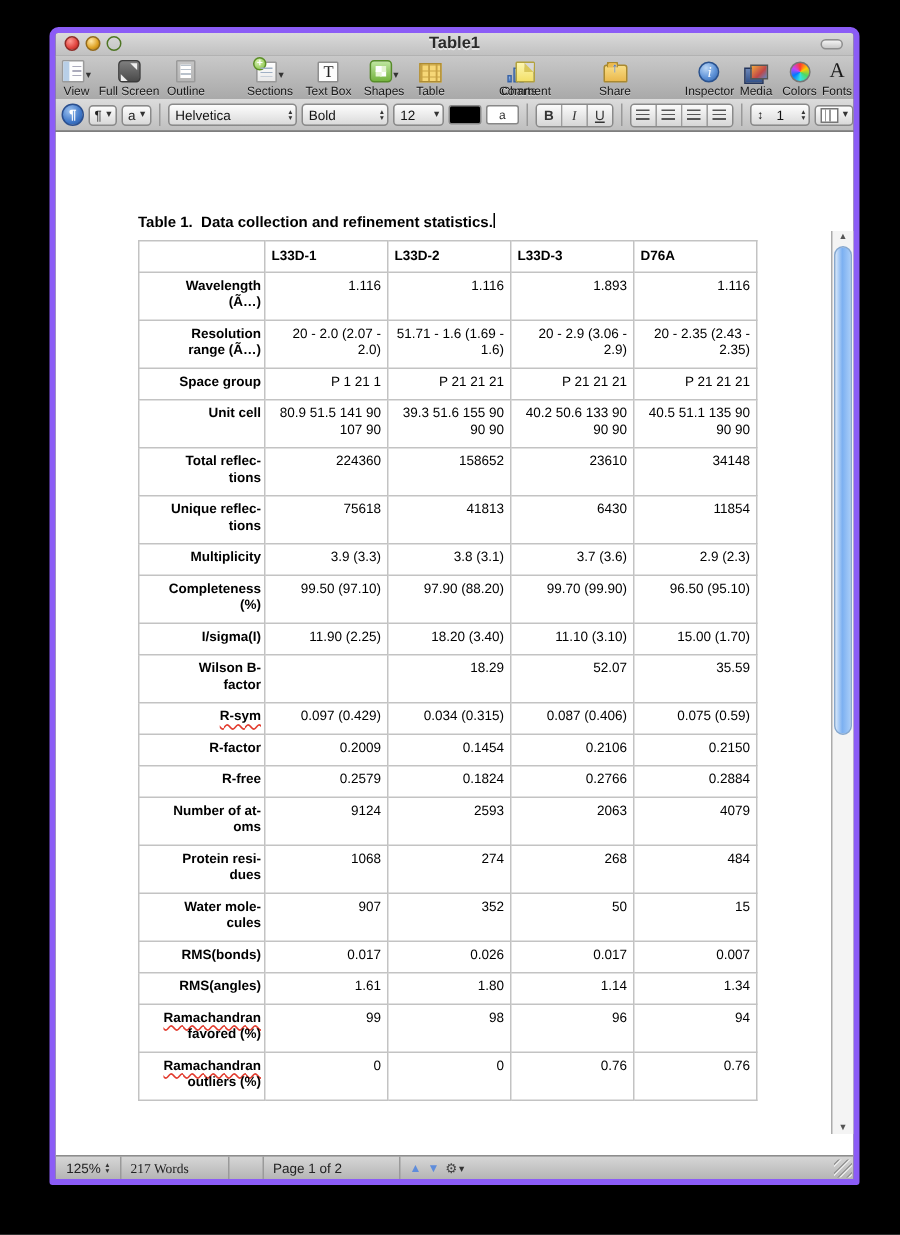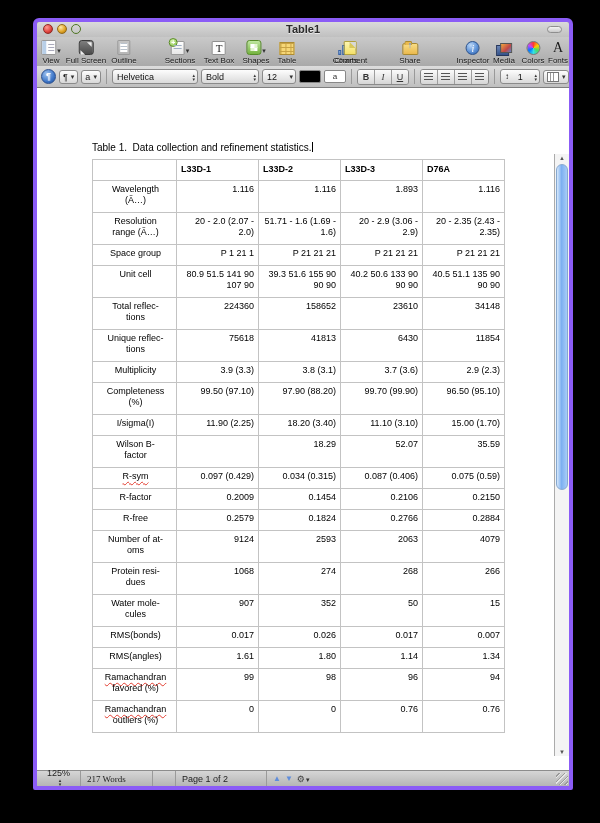--- a/index.html
+++ b/index.html
@@ -91,45 +91,45 @@
   .seg>div{width:16px;background:linear-gradient(#fbfbfb,#d6d6d6);border-right:1px solid #9d9d9d;
            font-size:9px;color:#333;display:flex;align-items:center;justify-content:center;}
   .seg>div:last-child{border-right:none;}
   .al{width:9px;height:7px;background:repeating-linear-gradient(#555 0 1px,transparent 1px 3px);}
   .colgrid{width:10px;height:8px;background:#fff;border:1px solid #777;
            background-image:linear-gradient(90deg,transparent 0 2px,#999 2px 3px,transparent 3px 5px,#999 5px 6px,transparent 6px);}
 
   
   .docarea{position:absolute;left:0;top:66px;right:0;bottom:15px;background:#fff;}
   .page-content{position:absolute;left:55px;top:54px;width:412px;color:#000;}
-  .doc-title{font-weight:normal;font-size:10px;white-space:pre;margin-bottom:6px;}
+  .doc-title{font-weight:bold;font-size:10px;white-space:pre;margin-bottom:6px;}
   .caret{display:inline-block;width:1px;height:10px;background:#000;vertical-align:-1px;}
   table.data{border-collapse:collapse;width:412px;table-layout:fixed;}
   table.data th,table.data td{border:1px solid #c3c3c3;font-size:9px;vertical-align:top;box-sizing:border-box;}
   table.data col.c0{width:84px;}
   table.data col.cv{width:82px;}
   thead th{font-weight:bold;text-align:left;padding:4px 3px 5px 4px;line-height:11px;}
-  tbody th{font-weight:normal;text-align:center;padding:3px 2px 6px 4px;line-height:11px;}
+  tbody th{font-weight:bold;text-align:right;padding:3px 2px 6px 4px;line-height:11px;}
   tbody td{text-align:right;padding:3px 4px 6px 3px;line-height:11px;word-wrap:break-word;}
   .lbl-line{display:block;}
   .sp{text-decoration:underline;text-decoration-style:wavy;text-decoration-color:#e23b2e;
       text-decoration-thickness:1px;text-underline-offset:2px;}
 
   
   .scrollbar{position:absolute;right:0;top:66px;bottom:15px;width:15px;background:#f4f4f4;border-left:1px solid #ababab;box-sizing:border-box;}
   .sb-arrow{position:absolute;left:0;right:0;text-align:center;font-size:6px;color:#555;}
   .sb-up{top:1px;} .sb-down{bottom:1px;}
   .sb-thumb{position:absolute;left:1px;right:1px;top:10px;height:326px;border-radius:7px;
             background:linear-gradient(90deg,#d7e8fb,#7cb0f1 45%,#a7ccf8);border:1px solid #86a8cf;box-sizing:border-box;}
 
   
   .statusbar{position:absolute;left:0;right:0;bottom:0;height:15px;background:linear-gradient(#d6d6d6,#b5b5b5);
              border-top:1px solid #8d8d8d;display:flex;align-items:center;font-size:9px;color:#222;}
   .sb-cell{height:100%;display:flex;align-items:center;padding:0 6px;border-right:1px solid #9a9a9a;box-sizing:border-box;}
-  .zoom-cell{width:44px;justify-content:flex-end;flex-direction:column;}
+  .zoom-cell{width:44px;justify-content:center;}
   .words-cell{width:72px;font-family:Liberation Serif, serif;}
   .page-cell{width:92px;margin-left:22px;border-left:1px solid #9a9a9a;}
   .nav-cell{padding:0 6px;display:flex;align-items:center;gap:4px;}
   .tri{color:#5f8ddb;font-size:8px;line-height:8px;}
   .gear{color:#444;font-size:9px;}
   .grip{position:absolute;right:1px;bottom:1px;width:12px;height:12px;
         background:repeating-linear-gradient(135deg,transparent 0 2px,#9a9a9a 2px 3px,#e6e6e6 3px 4px);}
 </style>
 </head>
 <body>
@@ -464,21 +464,21 @@
                 <td>4079</td>
               </tr>
               <tr>
                 <th>
                   <span class="lbl-line">Protein resi-</span>
                   <span class="lbl-line">dues</span>
                 </th>
                 <td>1068</td>
                 <td>274</td>
                 <td>268</td>
-                <td>266</td>
+                <td>484</td>
               </tr>
               <tr>
                 <th>
                   <span class="lbl-line">Water mole-</span>
                   <span class="lbl-line">cules</span>
                 </th>
                 <td>907</td>
                 <td>352</td>
                 <td>50</td>
                 <td>15</td>

